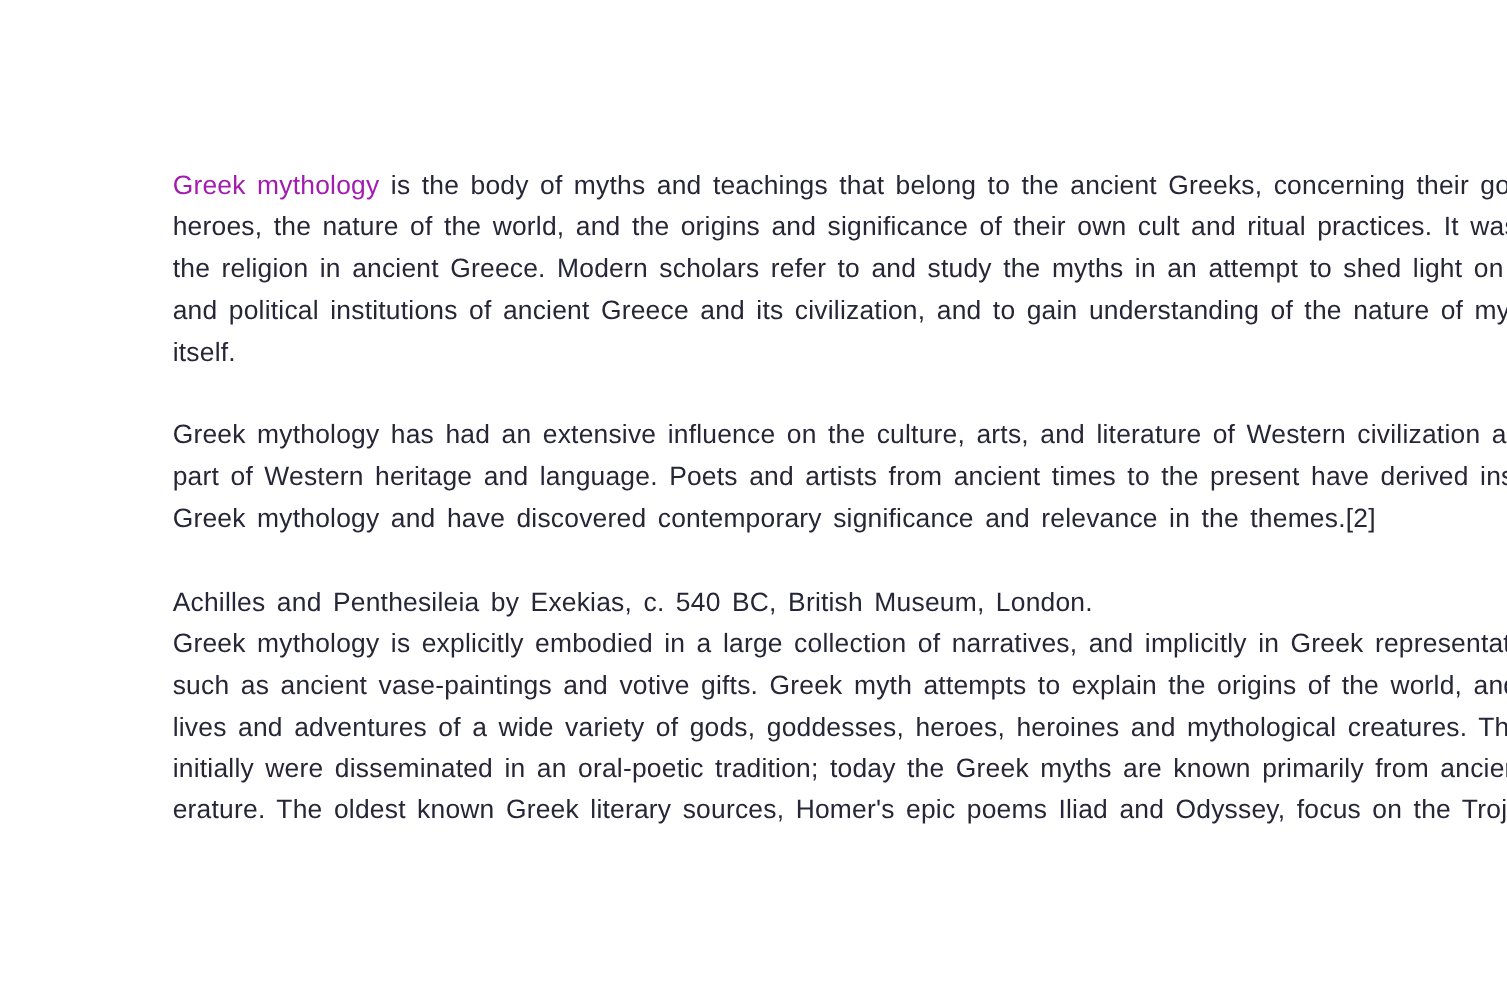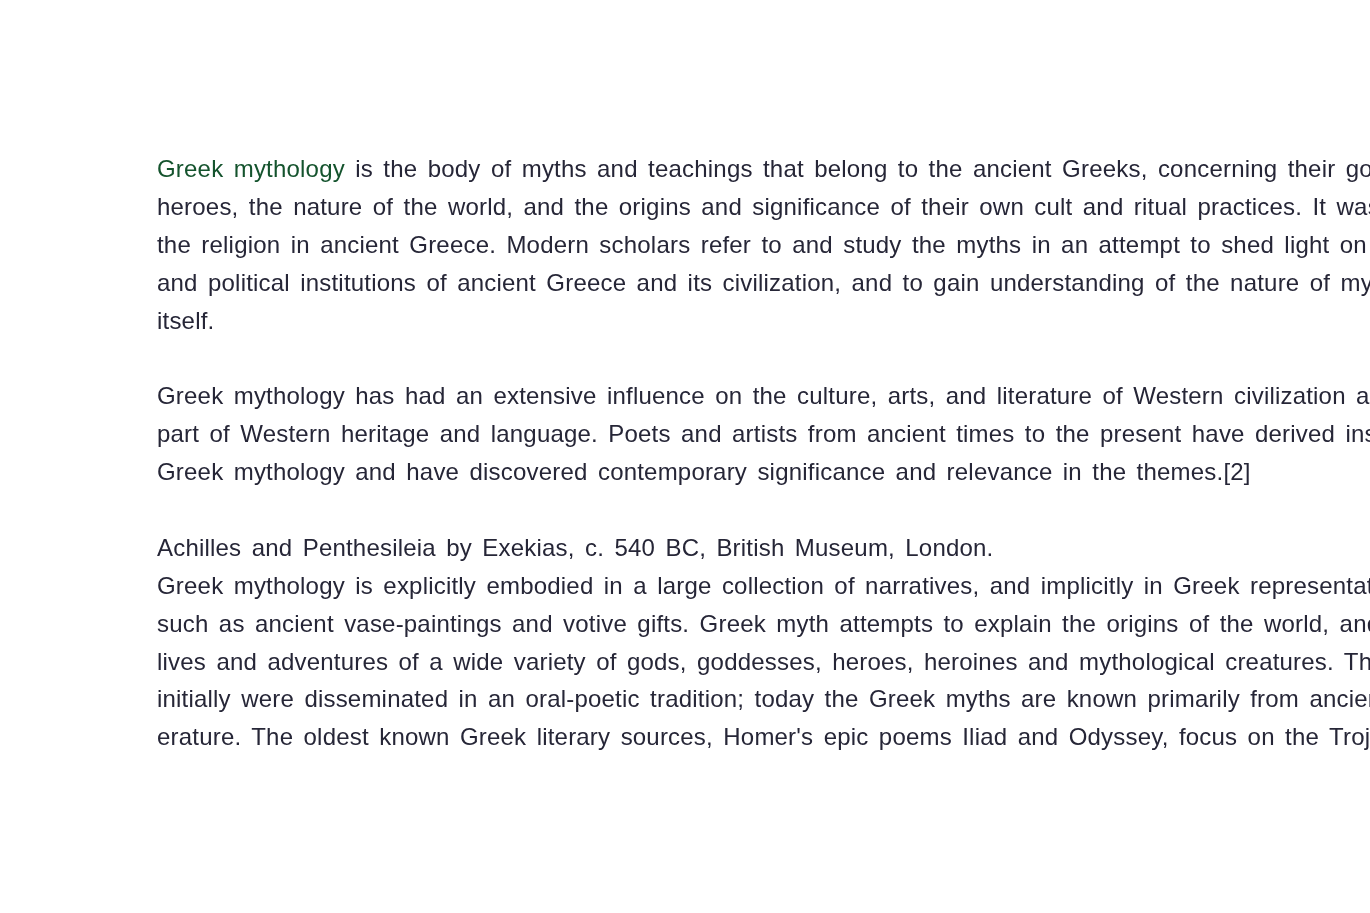--- a/index.html
+++ b/index.html
@@ -30,21 +30,21 @@
     margin: 0 0 37.9px 0;
   }
   .para:last-child {
     margin-bottom: 0;
   }
   .line {
     white-space: nowrap;
     height: 37.9px;
   }
   .link {
-    color: #14532d;
+    color: #a21caf;
     text-decoration: none;
     cursor: pointer;
   }
 </style>
 </head>
 <body>
 
 <div class="page">
   <div class="content">
 

